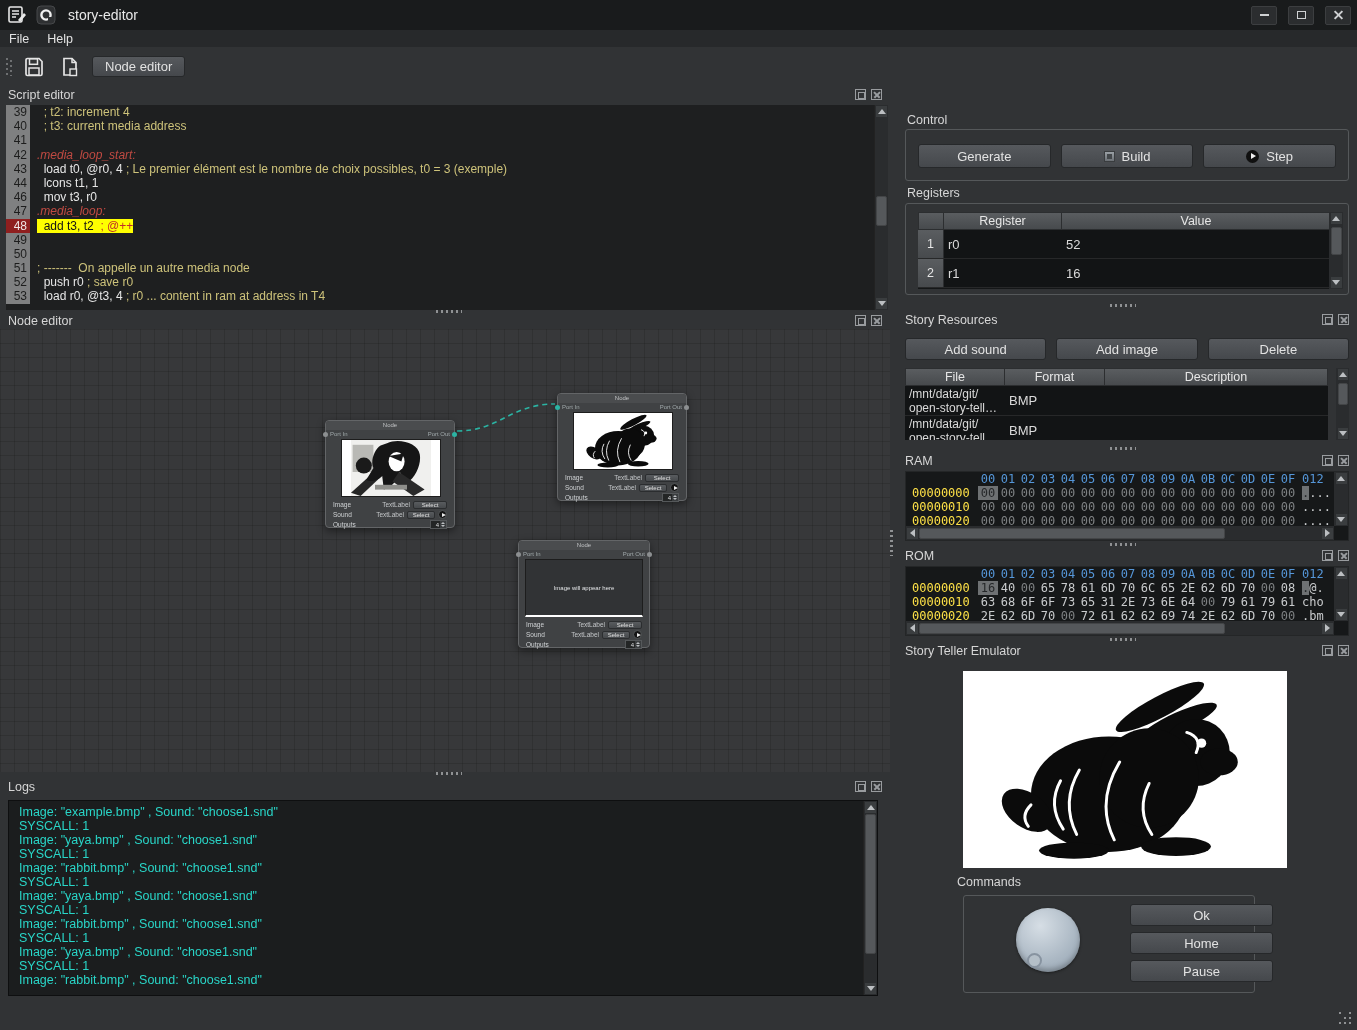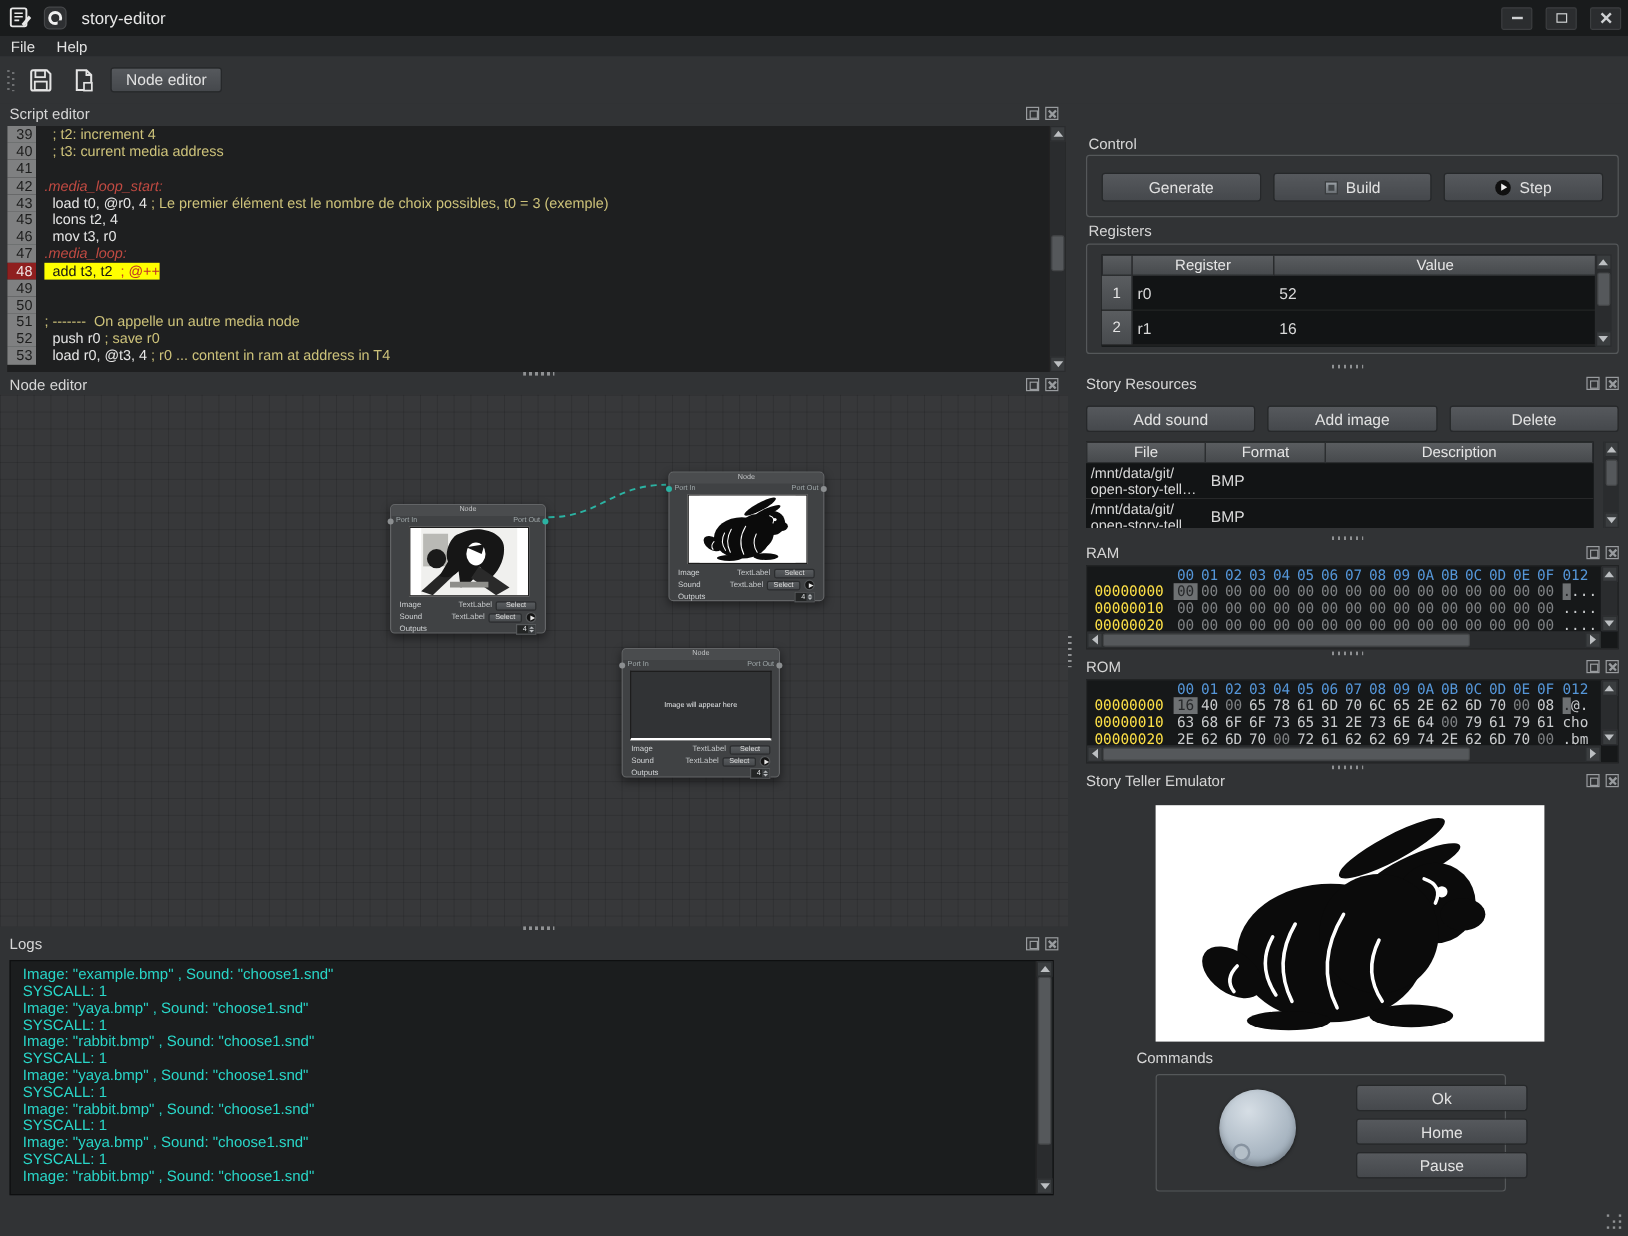--- a/index.html
+++ b/index.html
@@ -157,21 +157,21 @@
   .hex-vsb{position:absolute;right:0;top:0;bottom:14px;width:14px;background:#2a2c2e;display:flex;flex-direction:column;align-items:center}
   .hex-hsb{position:absolute;left:0;bottom:0;right:14px;height:14px;background:#2a2c2e;display:flex;align-items:center}
   .hex-hsb .sb-htrack{flex:1;height:13px;position:relative}
   .hex-hsb .sb-hthumb{position:absolute;top:1px;bottom:1px;left:0;width:76%;background:#55585b;border:1px solid #434547;border-radius:2px}
   #dock-ram{left:897px;top:452px;width:460px;height:91px}
   #dock-rom{left:897px;top:547px;width:460px;height:91px}
 
   
   #dock-emu{left:897px;top:642px;width:460px;height:368px}
   #emu-screen{position:absolute;left:66px;top:29px;width:324px;height:197px;background:#ffffff;display:flex;align-items:center;justify-content:center}
-  #cmd-label{position:absolute;left:50px;top:233px}
+  #cmd-label{position:absolute;left:60px;top:233px}
   #cmd-group{left:66px;top:253px;width:292px;height:98px}
   #knob{position:absolute;left:52px;top:12px;width:64px;height:64px;border-radius:50%;background:radial-gradient(circle at 38% 28%,#d6dee5,#a9b6c2 62%,#93a2b0);box-shadow:inset 0 -3px 5px rgba(0,0,0,.25),0 1px 3px rgba(0,0,0,.45)}
   #knob-ind{position:absolute;left:11px;bottom:4px;width:15px;height:15px;border-radius:50%;background:#b4bfc8;border:2px solid #8793a0}
   .cmd-btn{position:absolute;left:166px;width:143px;height:22px}
 
   svg{display:block}
 </style>
 </head>
 <body>
 
@@ -272,21 +272,21 @@
     <span class="i-float"></span>
     <span class="i-close"></span>
   </div>
   <div id="script-body">
     <div id="script-lines">
         <div class="sl"><span class="gut">39</span><span class="code"><span class="tk-comment">  ; t2: increment 4</span></span></div>
         <div class="sl"><span class="gut">40</span><span class="code"><span class="tk-comment">  ; t3: current media address</span></span></div>
         <div class="sl"><span class="gut">41</span><span class="code"></span></div>
         <div class="sl"><span class="gut">42</span><span class="code"><span class="tk-label">.media_loop_start:</span></span></div>
         <div class="sl"><span class="gut">43</span><span class="code"><span class="tk-code">  load t0, @r0, 4 </span><span class="tk-comment">; Le premier élément est le nombre de choix possibles, t0 = 3 (exemple)</span></span></div>
-        <div class="sl"><span class="gut">45</span><span class="code"><span class="tk-code">  lcons t2, 4</span></span></div>
+        <div class="sl"><span class="gut">44</span><span class="code"><span class="tk-code">  lcons t1, 1</span></span></div>
         <div class="sl"><span class="gut">46</span><span class="code"><span class="tk-code">  mov t3, r0</span></span></div>
         <div class="sl"><span class="gut">47</span><span class="code"><span class="tk-label">.media_loop:</span></span></div>
         <div class="sl"><span class="gut gut-hl">48</span><span class="code"><span class="hl-wrap"><span class="tk-code">  add t3, t2  </span><span class="tk-comment">; @++</span></span></span></div>
         <div class="sl"><span class="gut">49</span><span class="code"></span></div>
         <div class="sl"><span class="gut">50</span><span class="code"></span></div>
         <div class="sl"><span class="gut">51</span><span class="code"><span class="tk-comment">; -------  On appelle un autre media node</span></span></div>
         <div class="sl"><span class="gut">52</span><span class="code"><span class="tk-code">  push r0 </span><span class="tk-comment">; save r0</span></span></div>
         <div class="sl"><span class="gut">53</span><span class="code"><span class="tk-code">  load r0, @t3, 4 </span><span class="tk-comment">; r0 ... content in ram at address in T4</span></span></div>
       </div>
     <div class="vsb">

